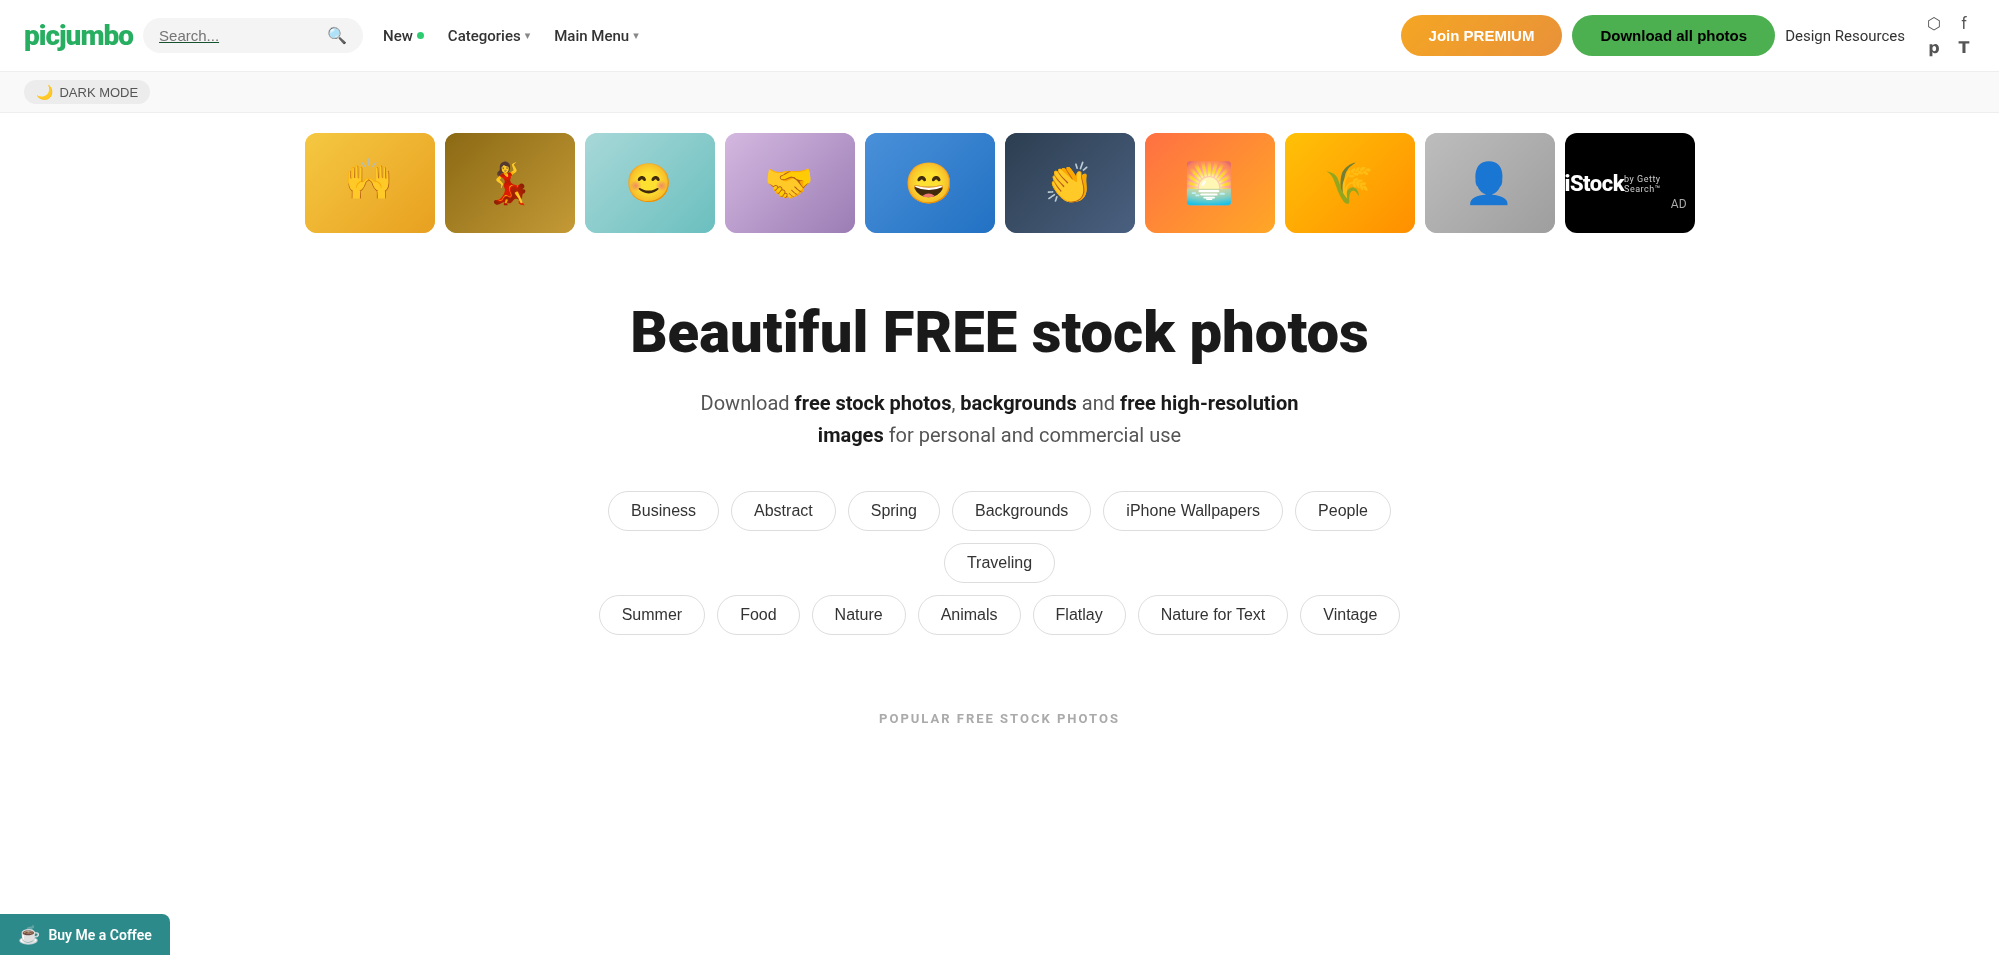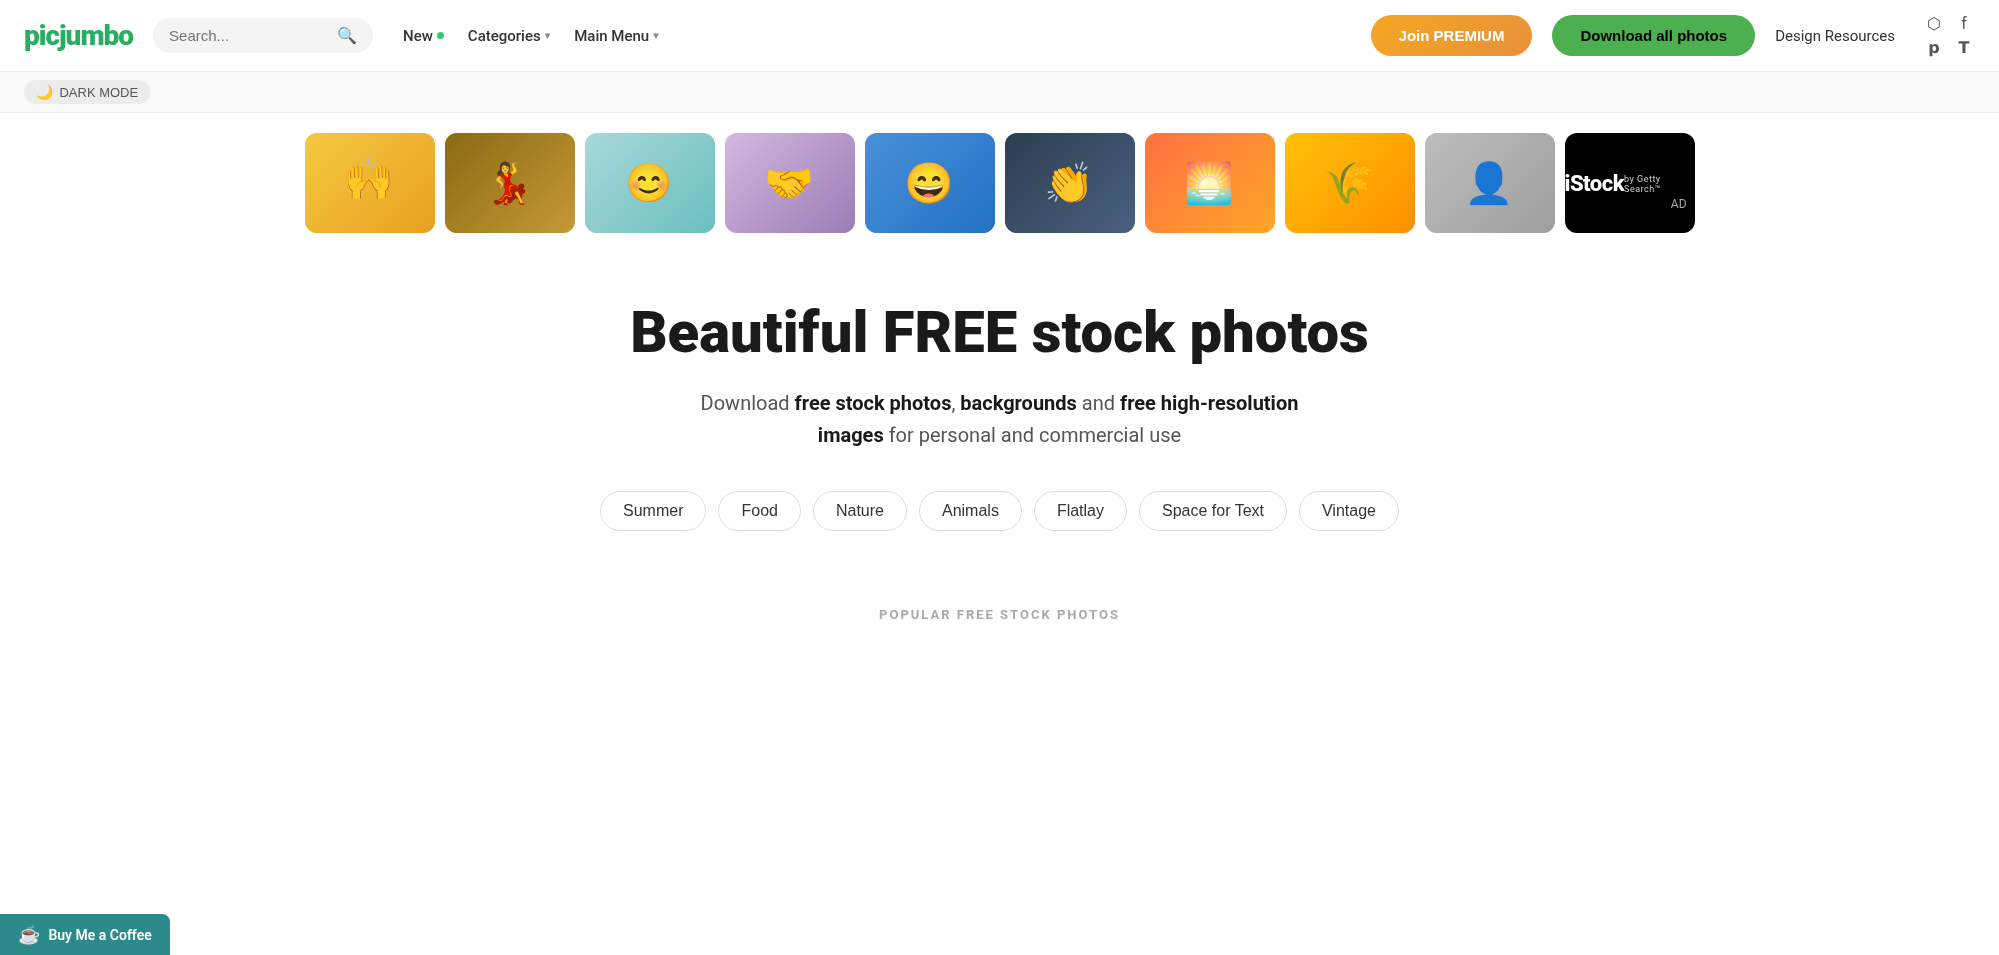--- a/index.html
+++ b/index.html
@@ -5,21 +5,21 @@
     * { margin: 0; padding: 0; box-sizing: border-box; }
     body { font-family: -apple-system, BlinkMacSystemFont, 'Segoe UI', Roboto, Arial, sans-serif; background: #fff; color: #333; }
 
     
     .header {
       display: flex;
       align-items: center;
       padding: 0 24px;
       height: 72px;
       border-bottom: 1px solid #eee;
-      gap: 20px;
+      gap: 10px;
       position: relative;
     }
     .logo {
       font-size: 28px;
       font-weight: 900;
       color: #2ecc71;
       letter-spacing: -1px;
       text-decoration: none;
       flex-shrink: 0;
     }
@@ -33,22 +33,23 @@
       padding: 8px 16px;
       gap: 8px;
       width: 220px;
       flex-shrink: 0;
     }
     .search-bar input {
       border: none;
       background: transparent;
       outline: none;
       font-size: 15px;
-      color: #c2410c;
+      color: #14532d;
       width: 100%;
+      text-decoration: underline;
     }
     .search-icon-btn {
       background: none;
       border: none;
       cursor: pointer;
       color: #888;
       font-size: 16px;
     }
 
     .nav-links {
@@ -410,28 +411,37 @@
     <div class="ad-badge">AD</div>
   </div>
 </div>
 
 <section class="hero">
   <h1 class="hero-title">Beautiful FREE stock photos</h1>
   <p class="hero-subtitle">
     Download <strong>free stock photos</strong>, <strong>backgrounds</strong> and <strong>free high-resolution images</strong> for personal and commercial use
   </p>
 
+  <div class="tags-container">
+    <button class="tag">Business</button>
+    <button class="tag">Abstract</button>
+    <button class="tag">Spring</button>
+    <button class="tag">Backgrounds</button>
+    <button class="tag">iPhone Wallpapers</button>
+    <button class="tag">People</button>
+    <button class="tag">Traveling</button>
+  </div>
 
   <div class="tags-container" style="margin-top: 12px;">
     <button class="tag">Summer</button>
     <button class="tag">Food</button>
     <button class="tag">Nature</button>
     <button class="tag">Animals</button>
     <button class="tag">Flatlay</button>
-    <button class="tag">Space for Text</button>
+    <button class="tag">Nature for Text</button>
     <button class="tag">Vintage</button>
   </div>
 </section>
 
 <div class="popular-label">POPULAR FREE STOCK PHOTOS</div>
 
 <div class="buy-coffee">
   <span class="coffee-icon">☕</span>
   <span>Buy Me a Coffee</span>
 </div>

